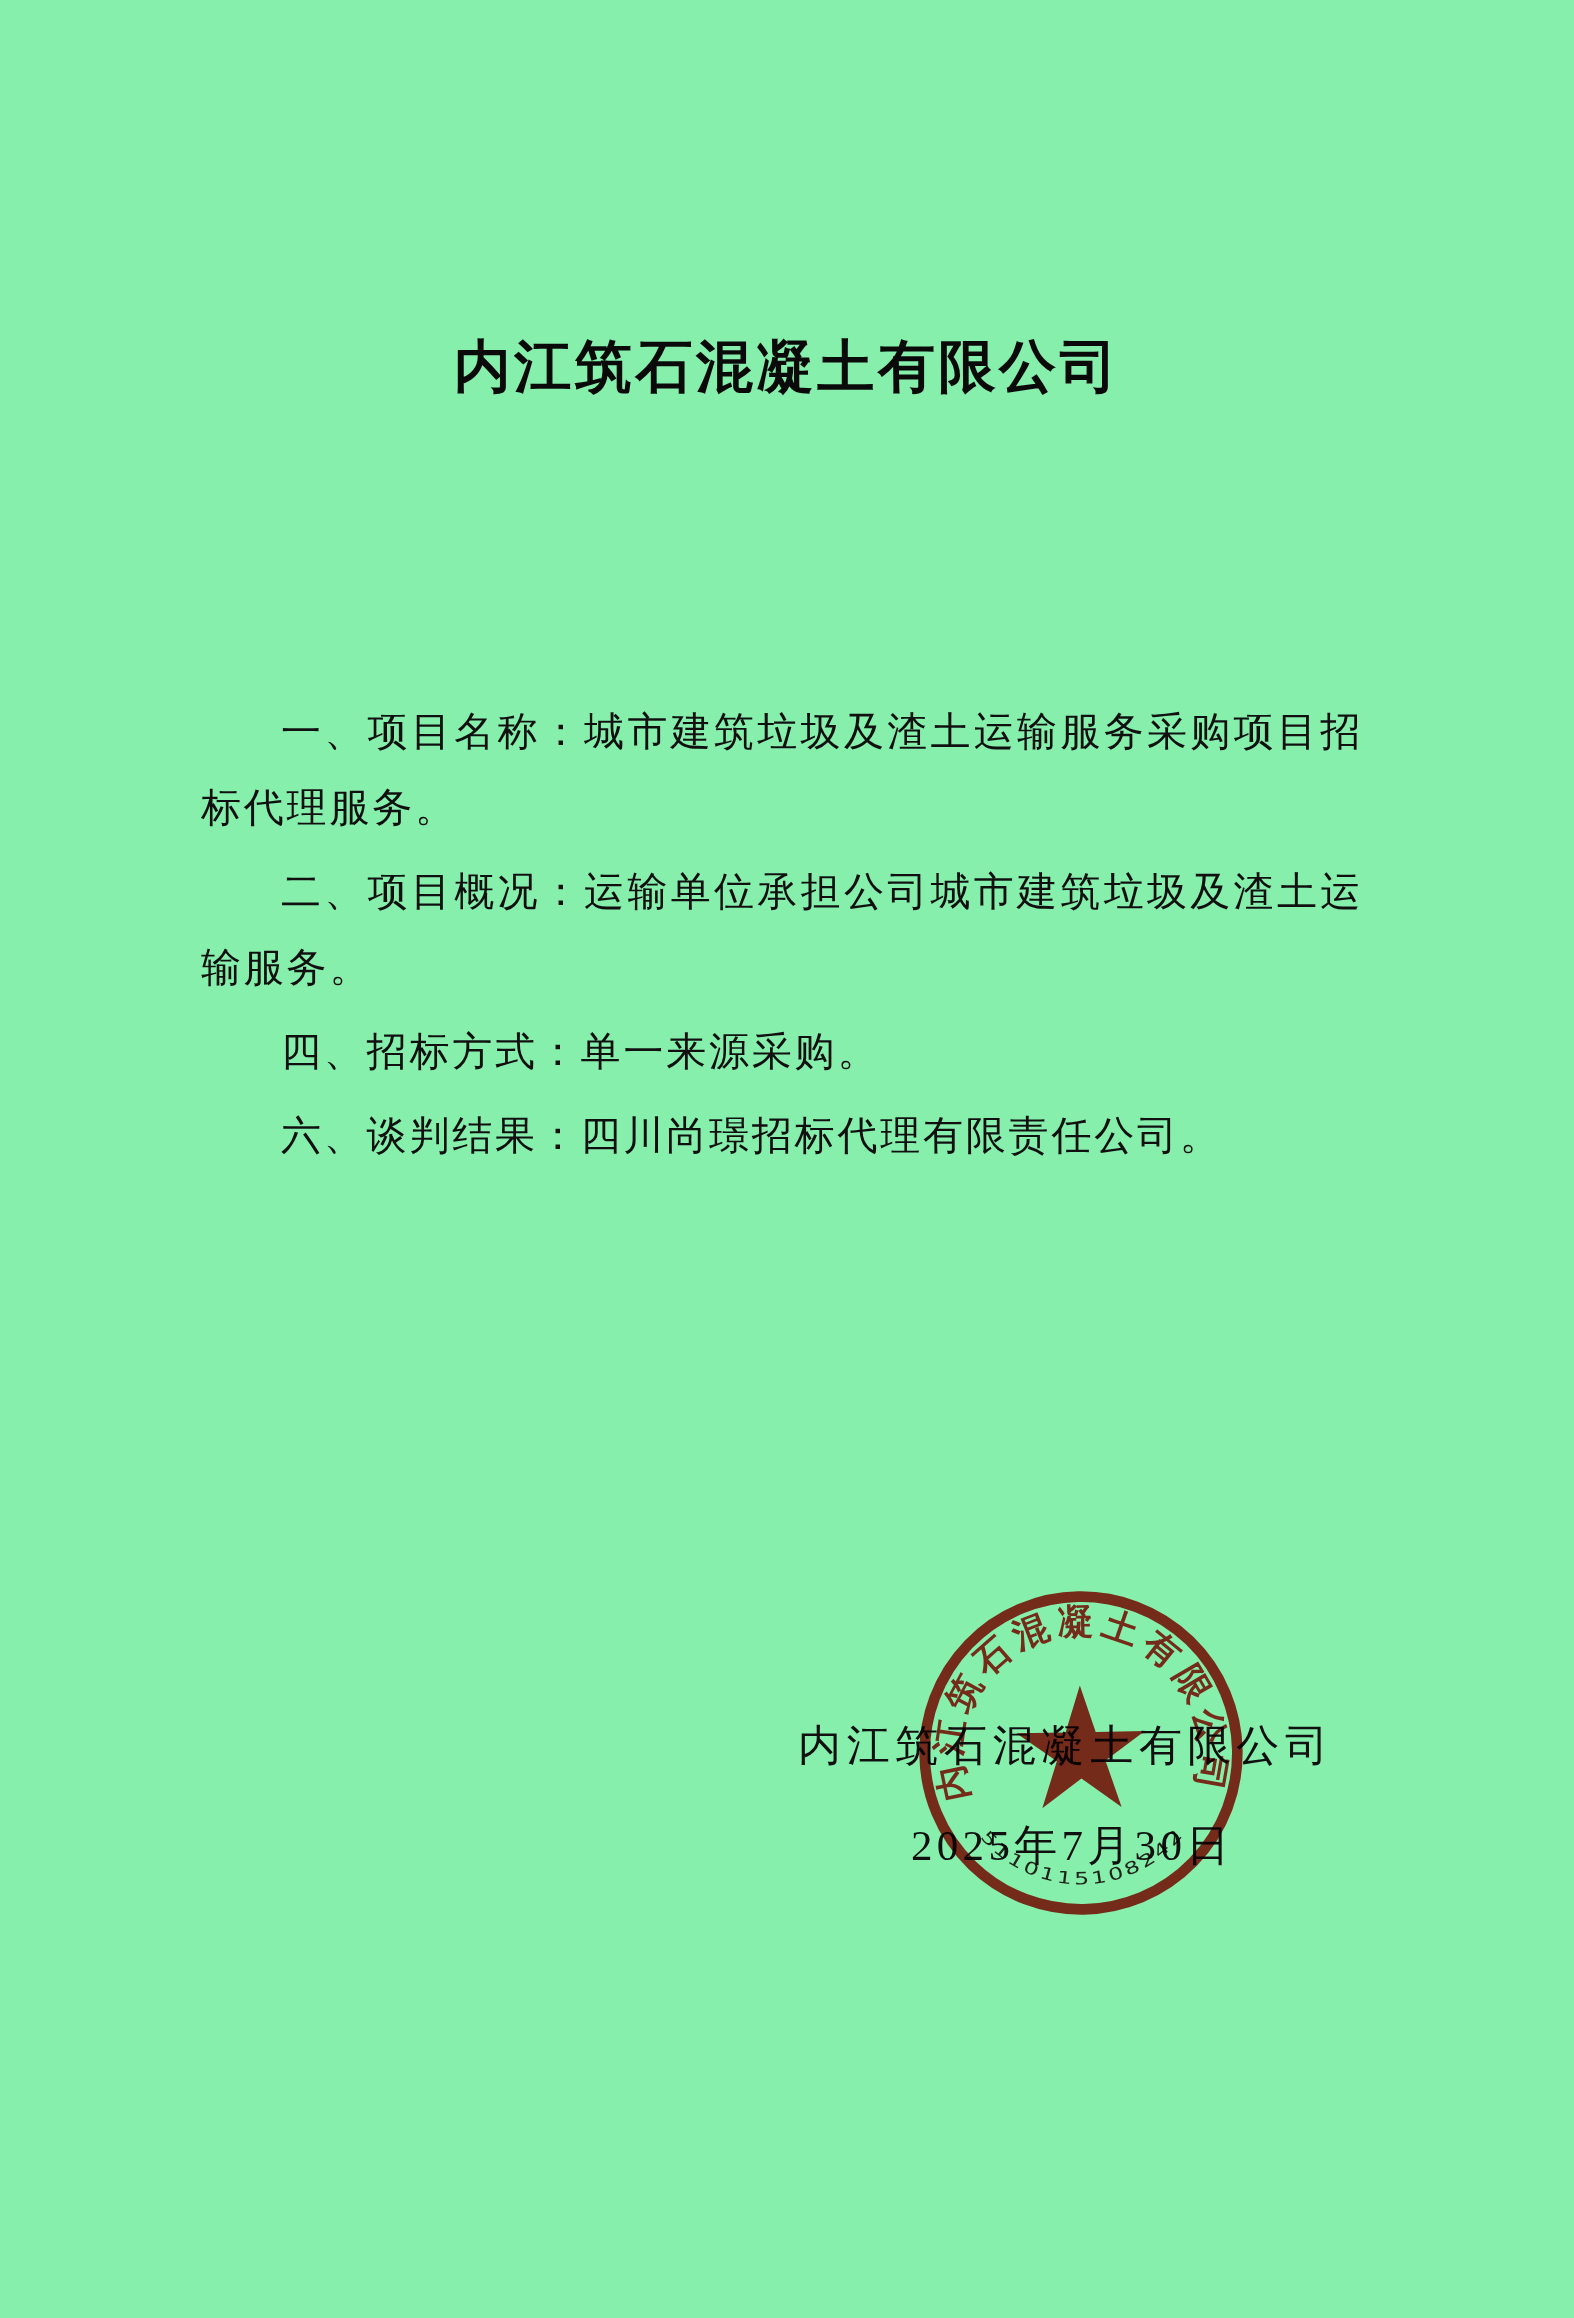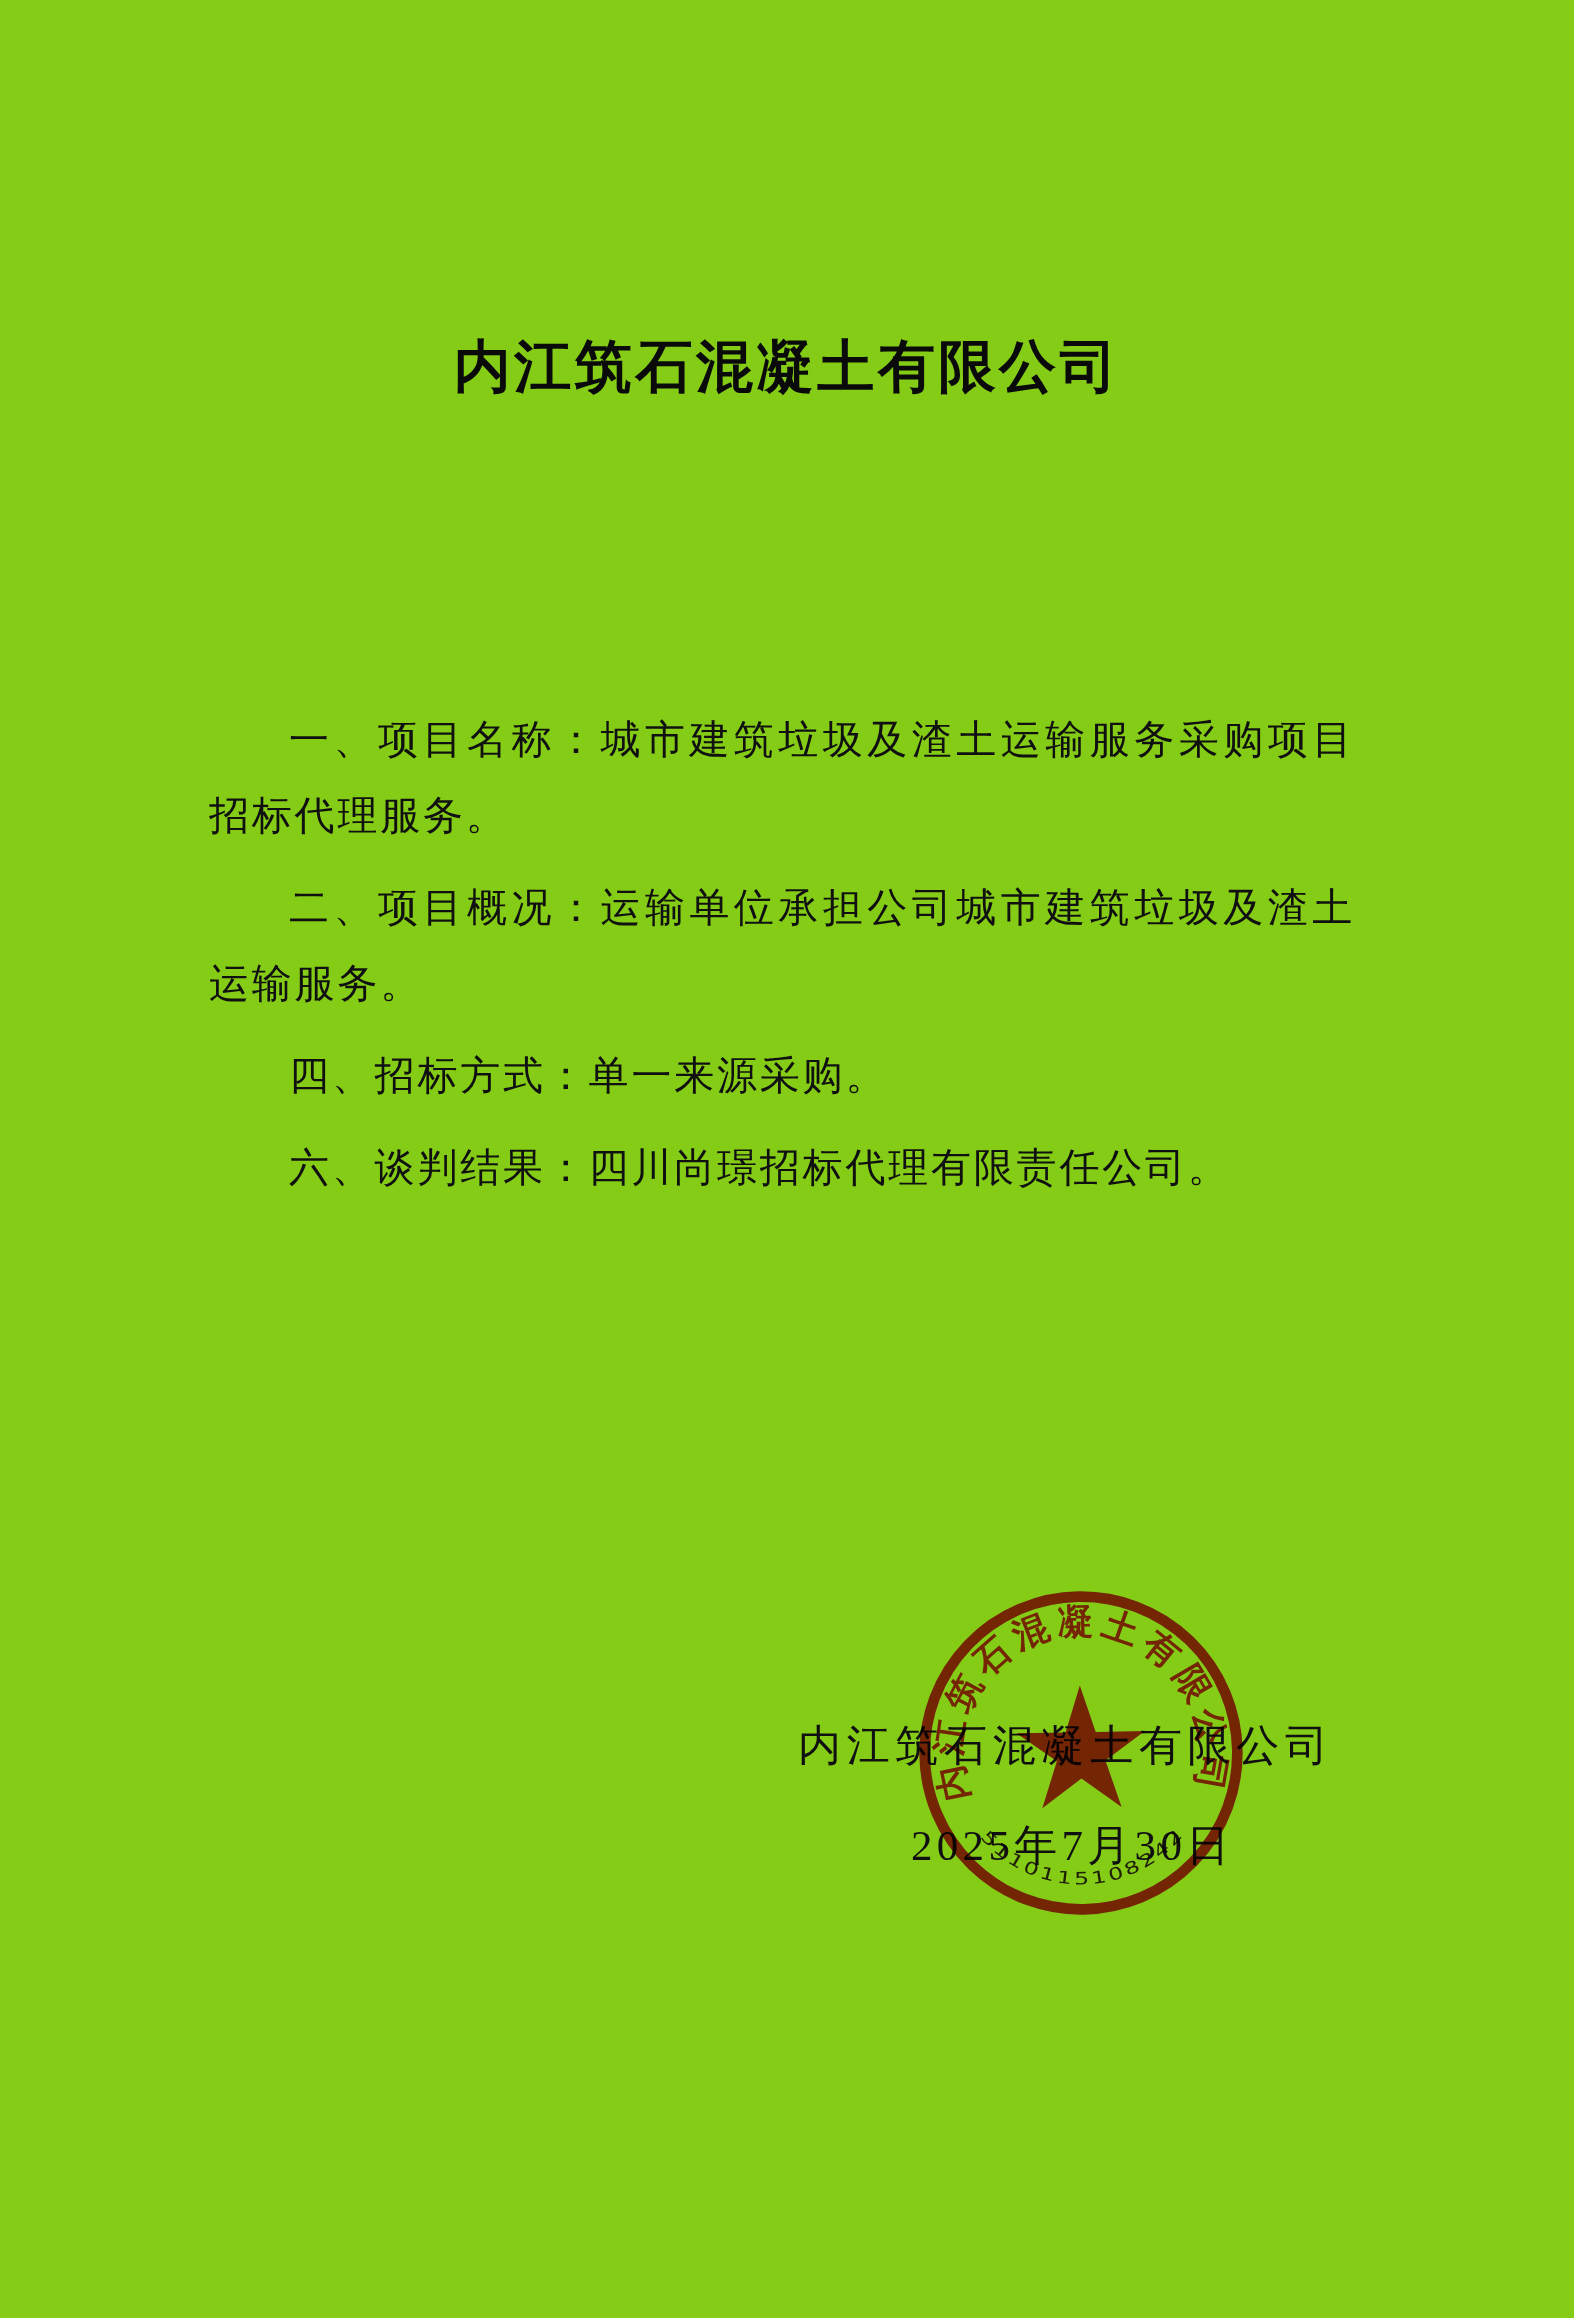--- a/index.html
+++ b/index.html
@@ -1,20 +1,20 @@
 <!DOCTYPE html>
 <html style="font-size:11.4px"><head>
 <meta charset="utf-8">
 <style>
   html, body { margin: 0; padding: 0; background: #e8e8e8; }
   .page {
     position: relative;
     width: 1574px;
     height: 2319px;
-    background: #84cc16;
+    background: #86efac;
     overflow: hidden;
     font-family: "Liberation Serif", "DejaVu Serif", serif;
     color: #111111;
   }
   .title-block {
     position: absolute;
     top: 320px;
     left: 0;
     width: 100%;
     text-align: center;
@@ -27,21 +27,21 @@
     color: #0a0a0a;
     white-space: nowrap;
   }
   .body-block {
     position: absolute;
     top: 686px;
     left: 193px;
     width: 1178px;
   }
   .para {
-    margin: 16px;
+    margin: 8px;
     font-size: 40px;
     line-height: 76px;
     letter-spacing: 2.8px;
     text-align: justify;
     text-indent: 2em;
     color: #101010;
   }
   .closing { margin-top: 76px; }
   .signature {
     position: absolute;

